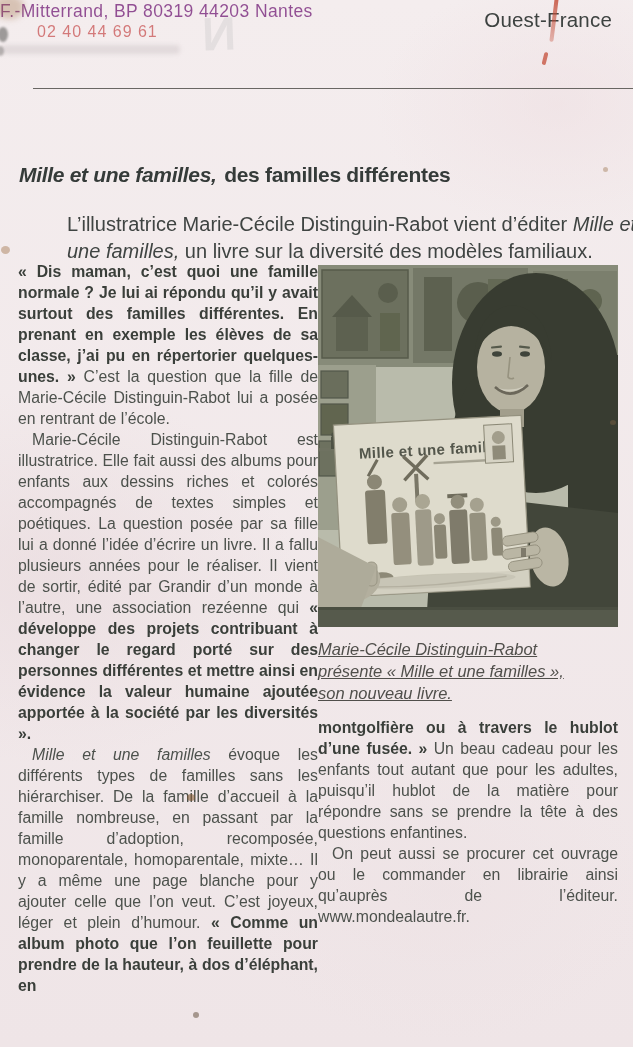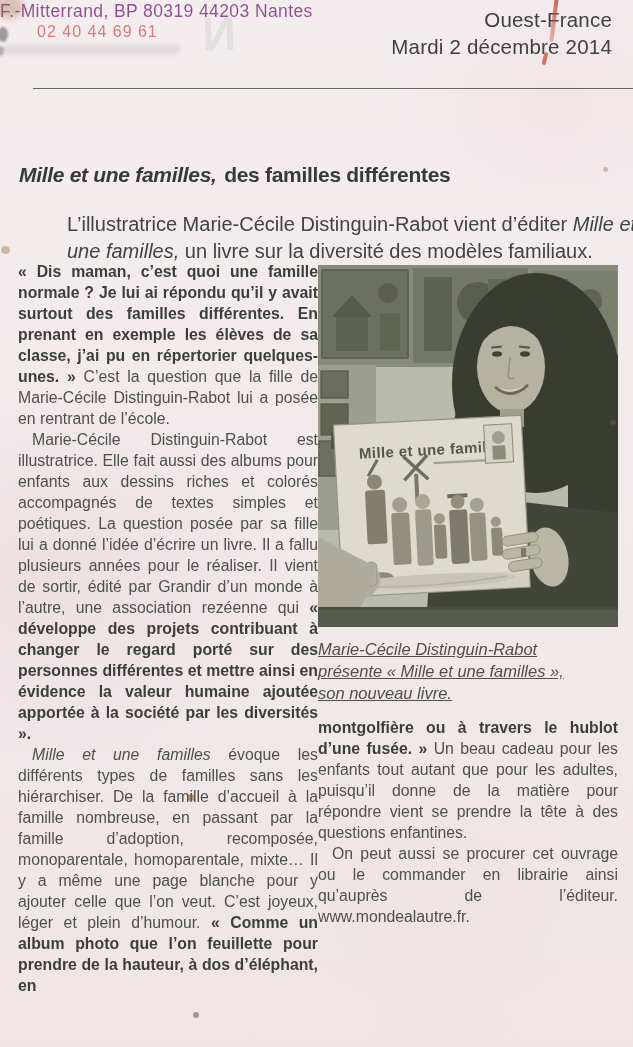--- a/index.html
+++ b/index.html
@@ -51,21 +51,20 @@
 </style>
 </head>
 <body>
 
 <div class="abs addr1">F.-Mitterrand, BP 80319 44203 Nantes</div>
 <div class="abs addr2">02 40 44 69 61</div>
 <div class="abs addr3"></div>
 <div class="abs bleed-n">N</div>
 <div class="abs masthead">
   <div>Ouest-France</div>
-  <div>Mardi 2 décembre 2014</div>
 </div>
 <div class="abs redmark1"></div>
 <div class="abs redmark2"></div>
 <div class="abs rule"></div>
 
 <h1 class="abs headline"><em>Mille et une familles,</em><span> des familles différentes</span></h1>
 
 <p class="abs standfirst"><span>L’illustratrice Marie-Cécile Distinguin-Rabot vient d’éditer </span><em>Mille et une familles,</em><span> un livre sur la diversité des modèles familiaux.</span></p>
 
 <div class="abs columns">
@@ -203,21 +202,21 @@
         </g>
 
         <path d="M0,272 L58,302 L36,362 L0,362 Z" fill="#aeab9a"></path>
 
         <rect x="0" y="342" width="300" height="20" fill="#565a4c"></rect>
         <rect x="0" y="342" width="300" height="3" fill="#4a4e41"></rect>
       </svg>
       <figcaption>Marie-Cécile Distinguin-Rabot présente « Mille et une familles », son nouveau livre.</figcaption>
     </figure>
 
-    <p class="after-photo"><strong>montgolfière ou à travers le hublot d’une fusée. » </strong><span>Un beau cadeau pour les enfants tout autant que pour les adultes, puisqu’il donne de la matière pour répondre vient se prendre la tête à des questions enfantines.</span></p>
+    <p class="after-photo"><strong>montgolfière ou à travers le hublot d’une fusée. » </strong><span>Un beau cadeau pour les enfants tout autant que pour les adultes, puisqu’il hublot de la matière pour répondre sans se prendre la tête à des questions enfantines.</span></p>
     <p class="ind"><span>On peut aussi se procurer cet ouvrage ou le commander en librairie ainsi qu’auprès de l’éditeur. www.mondealautre.fr.</span></p>
   </div>
 </div>
 
 <div class="stain st-corner"></div>
 <div class="stain st-edge1"></div>
 <div class="stain st-edge2"></div>
 <div class="stain st-a"></div>
 <div class="stain st-b"></div>
 <div class="stain st-c"></div>

